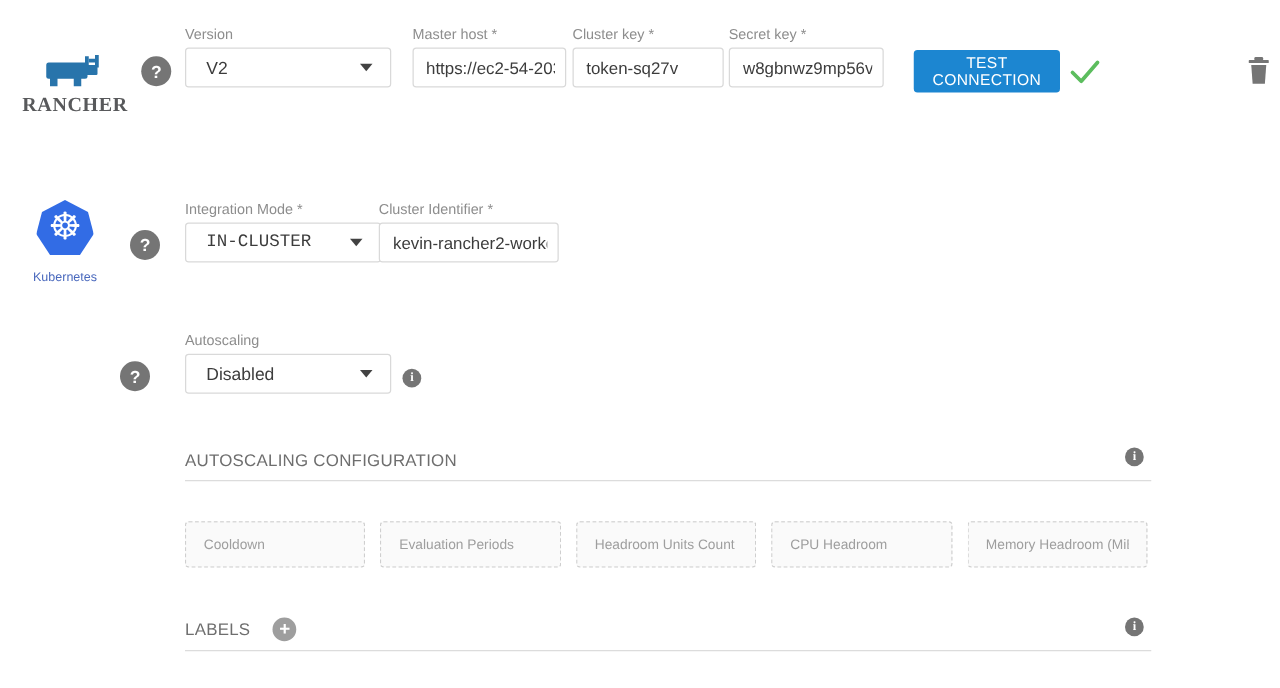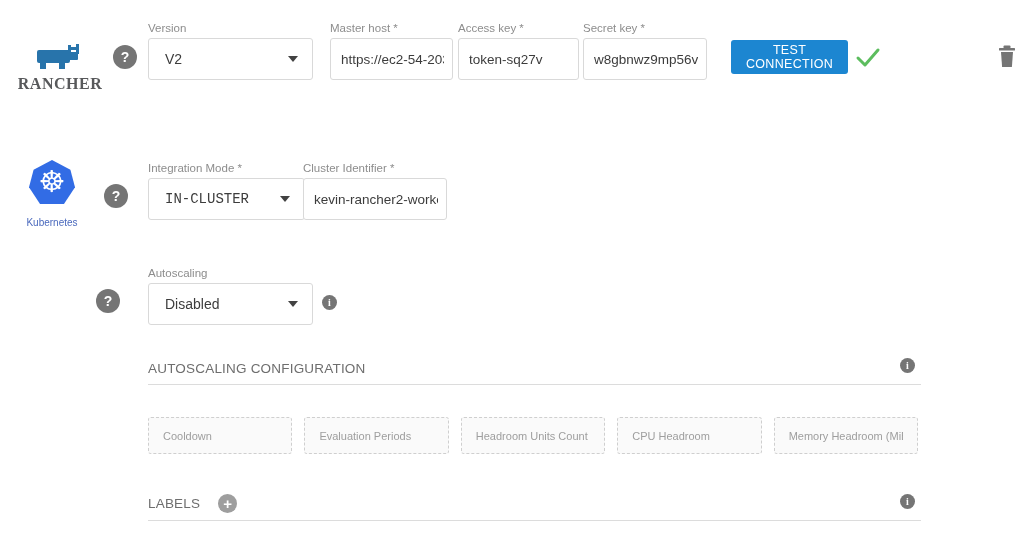--- a/index.html
+++ b/index.html
@@ -54,21 +54,21 @@
     font-size: 15px; font-weight: bold; line-height: 1;
     display: flex; align-items: center; justify-content: center;
     cursor: pointer;
   }
 
   
   .field .flabel {
     font-size: 11.5px; color: #8d8d8d; margin-bottom: 4px; white-space: nowrap;
   }
   .box {
-    height: 42px; background: #fff;
+    height: 32px; background: #fff;
     border: 1px solid #d9d9d9; border-radius: 3px;
     display: flex; align-items: center;
     font-size: 14px; color: #3c3c3c;
     overflow: hidden; white-space: nowrap;
   }
   .select-box { justify-content: space-between; padding: 0 14px 0 16px; cursor: pointer; }
   .caret {
     width: 0; height: 0; flex: 0 0 auto; margin-left: 8px;
     border-left: 5px solid transparent; border-right: 5px solid transparent;
     border-top: 6px solid #424242;
@@ -151,21 +151,21 @@
   </div>
 
   <div class="abs field" style="left:330px; top:22px;">
     <div class="flabel">Master host *</div>
     <div class="box text-box" style="width:123px;">
       <input type="text" value="https://ec2-54-203-6" style="">
     </div>
   </div>
 
   <div class="abs field" style="left:458px; top:22px;">
-    <div class="flabel">Access key *</div>
+    <div class="flabel">Cluster key *</div>
     <div class="box text-box" style="width:121px;">
       <input type="text" value="token-sq27v" style="">
     </div>
   </div>
 
   <div class="abs field" style="left:583px; top:22px;">
     <div class="flabel">Secret key *</div>
     <div class="box text-box" style="width:124px;">
       <input type="text" value="w8gbnwz9mp56vf2" style="">
     </div>

